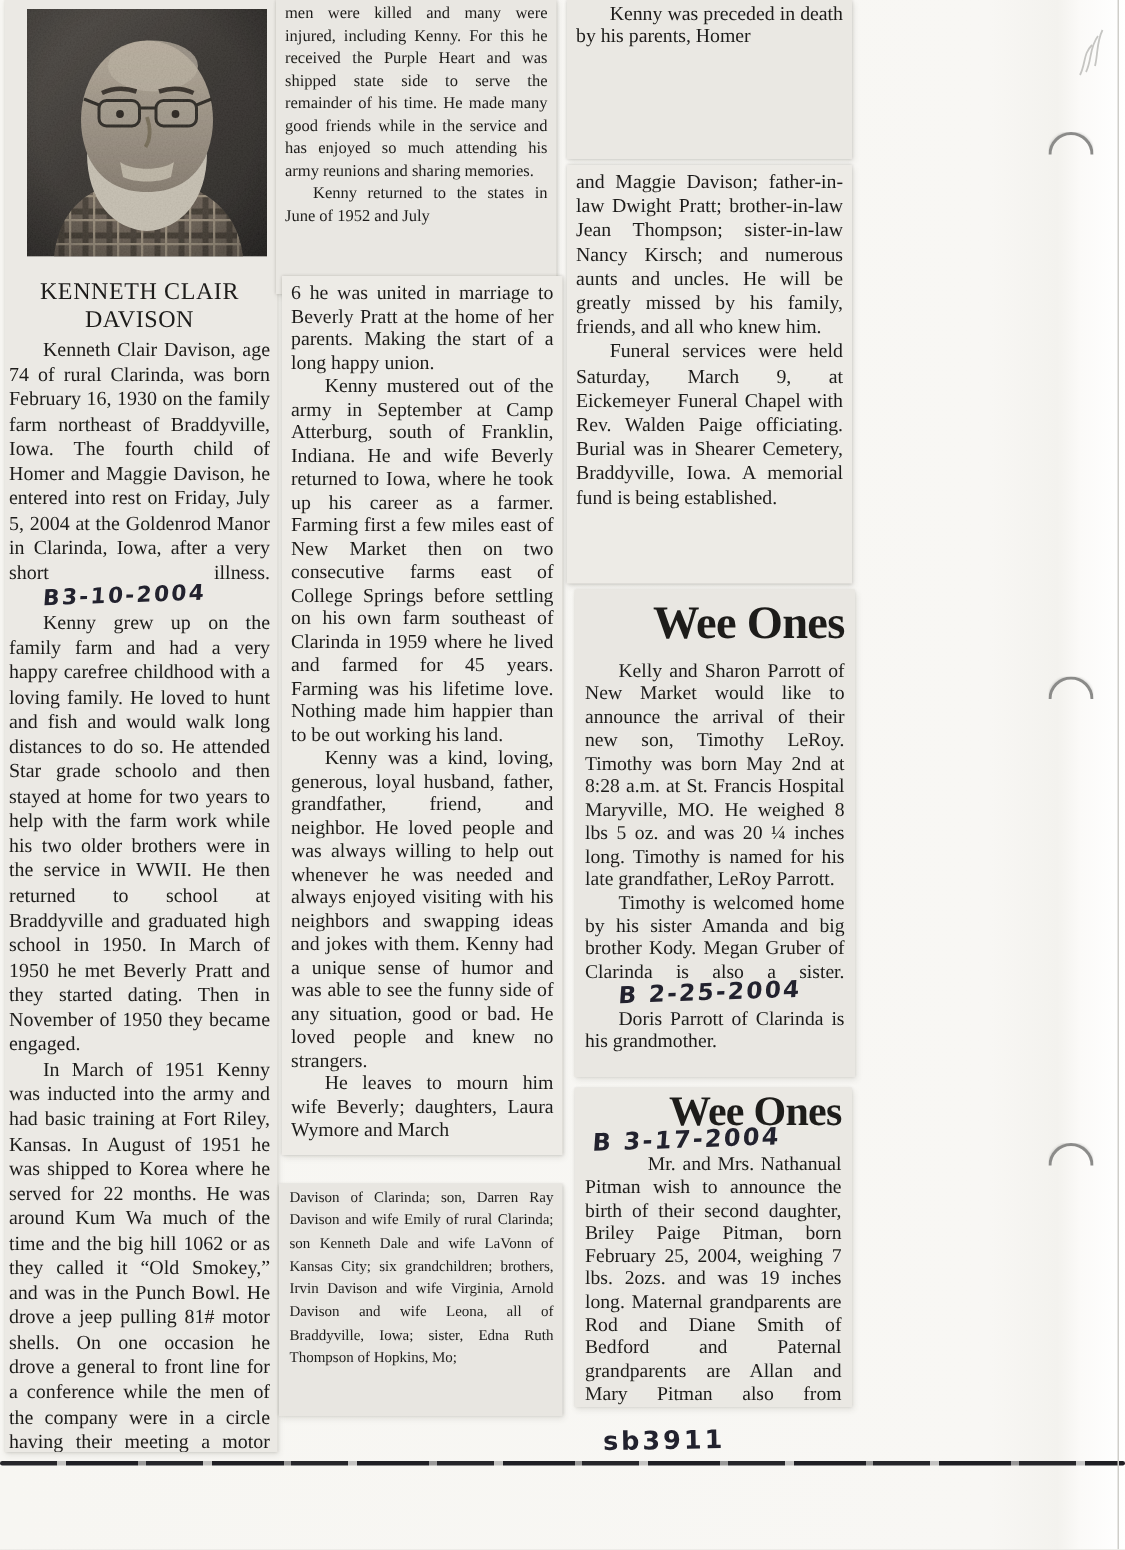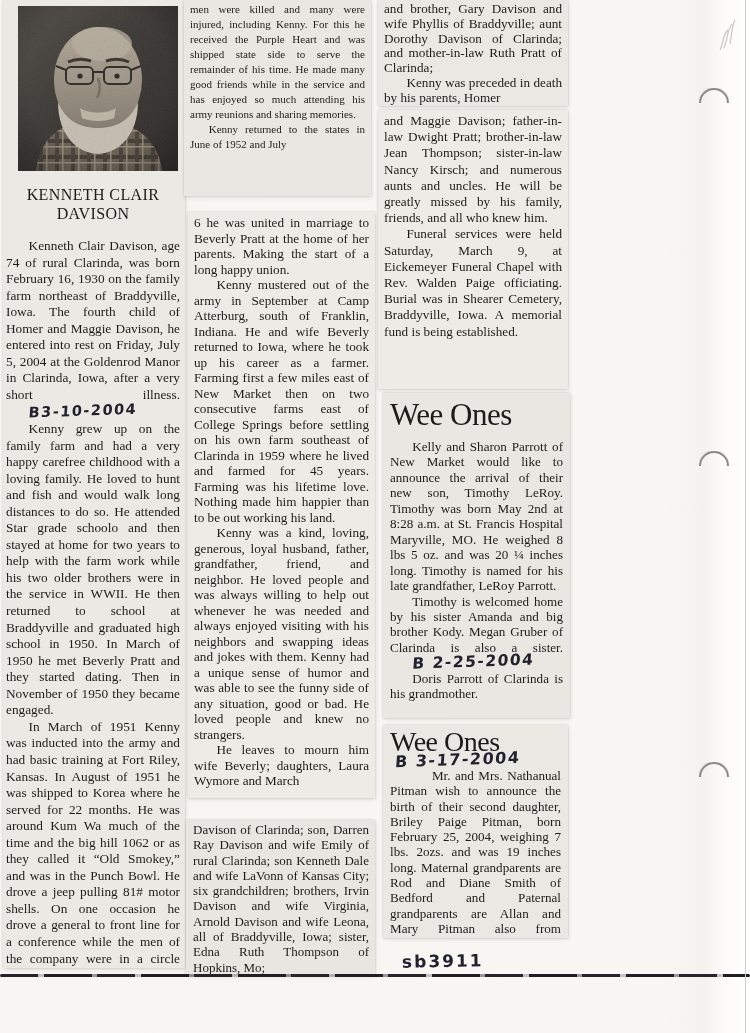--- a/index.html
+++ b/index.html
@@ -10,21 +10,21 @@
   }
   .clip{position:absolute;overflow:hidden;box-shadow:0 0 2px rgba(60,55,45,.22),1px 2px 4px rgba(60,55,45,.10);}
   .news p{margin:0;text-align:justify;text-justify:inter-word;}
   .news p.ind{text-indent:1.7em;}
   .hw{
     font-family:"DejaVu Sans",sans-serif;font-weight:700;color:#22222e;
     display:inline-block;transform:rotate(-2deg) skewX(-6deg);
     font-size:14.5px;letter-spacing:1.5px;white-space:nowrap;
   }
   .headline{font-weight:400;text-align:center;letter-spacing:.4px;}
-  .wee-head{font-weight:400;text-align:left;letter-spacing:-.5px;}
+  .wee-head{font-weight:700;text-align:right;letter-spacing:-.5px;}
   
   .punch{position:absolute;width:30px;height:15px;overflow:hidden;}
   .punch::before{content:"";position:absolute;left:0;top:0;width:26px;height:26px;border-radius:50%;
     border:2px solid #8b8b89;box-shadow:0 0 2px rgba(0,0,0,.25);}
   .edge-line{position:absolute;top:0;bottom:0;width:1px;background:#cfcec9;}
   .bottom-rule{position:absolute;left:0;width:750px;height:3px;border-radius:2px;
     background:repeating-linear-gradient(90deg,#26262a 0 38px,rgba(38,38,42,.25) 38px 44px,#1f1f24 44px 92px,rgba(38,38,42,.45) 92px 97px);
     filter:blur(.3px);}
   .scribble{position:absolute;opacity:.55;}
 </style>
@@ -77,47 +77,46 @@
         <line x1="113" y1="64" x2="123" y2="60" stroke="#2e2a24" stroke-width="2"></line>
         <path d="M50 56 Q61 51 73 55" stroke="#3a332b" stroke-width="3" fill="none"></path>
         <path d="M88 55 Q100 51 111 56" stroke="#3a332b" stroke-width="3" fill="none"></path>
         <circle cx="62" cy="70" r="2.6" fill="#2b261f"></circle>
         <circle cx="99" cy="70" r="2.6" fill="#2b261f"></circle>
         <path d="M80 72 Q84 84 79 92" stroke="#80755f" stroke-width="2.5" fill="none"></path>
         <rect width="160" height="165" fill="url(#vig)"></rect>
         <rect width="160" height="165" filter="url(#grain)" opacity=".16"></rect>
       </svg>
     </div>
-    <div class="headline" style="margin:14px 2px 13px 2px;font-size:16px;line-height:19px;width:176px;">
+    <div class="headline" style="margin:14px 2px 0 2px;font-size:16px;line-height:19px;width:176px;">
       <span>KENNETH CLAIR DAVISON</span>
     </div>
     <div style="padding:2px 5px 0 3px;font-size:13.3px;line-height:16.55px;">
       <p class="ind"><span>Kenneth Clair Davison, age 74 of rural Clarinda, was born February 16, 1930 on the family farm northeast of Braddyville, Iowa. The fourth child of Homer and Maggie Davison, he entered into rest on Friday, July 5, 2004 at the Goldenrod Manor in Clarinda, Iowa, after a very short illness.</span>
         <span class="hw">B3-10-2004</span></p>
       <p class="ind">Kenny grew up on the family farm and had a very happy carefree childhood with a loving family. He loved to hunt and fish and would walk long distances to do so. He attended Star grade schoolo and then stayed at home for two years to help with the farm work while his two older brothers were in the service in WWII. He then returned to school at Braddyville and graduated high school in 1950. In March of 1950 he met Beverly Pratt and they started dating. Then in November of 1950 they became engaged.</p>
       <p class="ind">In March of 1951 Kenny was inducted into the army and had basic training at Fort Riley, Kansas. In August of 1951 he was shipped to Korea where he served for 22 months. He was around Kum Wa much of the time and the big hill 1062 or as they called it “Old Smokey,” and was in the Punch Bowl. He drove a jeep pulling 81# motor shells. On one occasion he drove a general to front line for a conference while the men of the company were in a circle having their meeting a motor shell was dropped in the center of the circle. Several</p>
     </div>
   </div>
 
   <div class="clip news" style="left:184px;top:0;width:187px;height:196px;background:#e9e7e2;font-size:11px;line-height:15.0px;padding:2px 6px 0 6px;box-sizing:border-box;">
     <p>men were killed and many were injured, including Kenny. For this he received the Purple Heart and was shipped state side to serve the remainder of his time. He made many good friends while in the service and has enjoyed so much attending his army reunions and sharing memories.</p>
     <p class="ind">Kenny returned to the states in June of 1952 and July</p>
   </div>
-  <div class="clip news" style="left:188px;top:212px;width:187px;height:586px;background:#edebe6;font-size:13.2px;line-height:15.5px;padding:3px 6px 0 6px;box-sizing:border-box;">
+  <div class="clip news" style="left:188px;top:184px;width:187px;height:586px;background:#edebe6;font-size:13.2px;line-height:15.5px;padding:3px 6px 0 6px;box-sizing:border-box;">
     <p>6 he was united in marriage to Beverly Pratt at the home of her parents. Making the start of a long happy union.</p>
     <p class="ind">Kenny mustered out of the army in September at Camp Atterburg, south of Franklin, Indiana. He and wife Beverly returned to Iowa, where he took up his career as a farmer. Farming first a few miles east of New Market then on two consecutive farms east of College Springs before settling on his own farm southeast of Clarinda in 1959 where he lived and farmed for 45 years. Farming was his lifetime love. Nothing made him happier than to be out working his land.</p>
     <p class="ind">Kenny was a kind, loving, generous, loyal husband, father, grandfather, friend, and neighbor. He loved people and was always willing to help out whenever he was needed and always enjoyed visiting with his neighbors and swapping ideas and jokes with them. Kenny had a unique sense of humor and was able to see the funny side of any situation, good or bad. He loved people and knew no strangers.</p>
     <p class="ind">He leaves to mourn him wife Beverly; daughters, Laura Wymore and March</p>
   </div>
-  <div class="clip news" style="left:186px;top:820px;width:189px;height:155px;background:#e8e6e1;font-size:13px;line-height:15.3px;padding:2px 6px 0 7px;box-sizing:border-box;">
+  <div class="clip news" style="left:186px;top:789px;width:189px;height:155px;background:#e8e6e1;font-size:10px;line-height:15.3px;padding:2px 6px 0 7px;box-sizing:border-box;">
     <p>Davison of Clarinda; son, Darren Ray Davison and wife Emily of rural Clarinda; son Kenneth Dale and wife LaVonn of Kansas City; six grandchildren; brothers, Irvin Davison and wife Virginia, Arnold Davison and wife Leona, all of Braddyville, Iowa; sister, Edna Ruth Thompson of Hopkins, Mo;</p>
   </div>
 
   <div class="clip news" style="left:378px;top:0;width:190px;height:106px;background:#eae8e3;font-size:13.2px;line-height:14.8px;padding:2px 6px 0 6px;box-sizing:border-box;">
-    <p>and brother, Gary Davison and wife Phyllis of Braddyville; aunt Dorothy Davison of Clarinda; and mother-in-law Ruth Pratt of Clarinda;</p>
     <p class="ind">Kenny was preceded in death by his parents, Homer</p>
   </div>
   <div class="clip news" style="left:378px;top:110px;width:190px;height:279px;background:#edebe6;font-size:13.2px;line-height:16.2px;padding:3px 6px 0 6px;box-sizing:border-box;">
     <p>and Maggie Davison; father-in-law Dwight Pratt; brother-in-law Jean Thompson; sister-in-law Nancy Kirsch; and numerous aunts and uncles. He will be greatly missed by his family, friends, and all who knew him.</p>
     <p class="ind">Funeral services were held Saturday, March 9, at Eickemeyer Funeral Chapel with Rev. Walden Paige officiating. Burial was in Shearer Cemetery, Braddyville, Iowa. A memorial fund is being established.</p>
   </div>
 
   <div class="clip news" style="left:383px;top:393px;width:187px;height:325px;background:#e9e7e2;font-size:13.1px;line-height:15.45px;padding:4px 7px 0 7px;box-sizing:border-box;">
     <div class="wee-head" style="font-size:31px;line-height:36px;margin-bottom:6px;">
       <span>Wee Ones</span>

